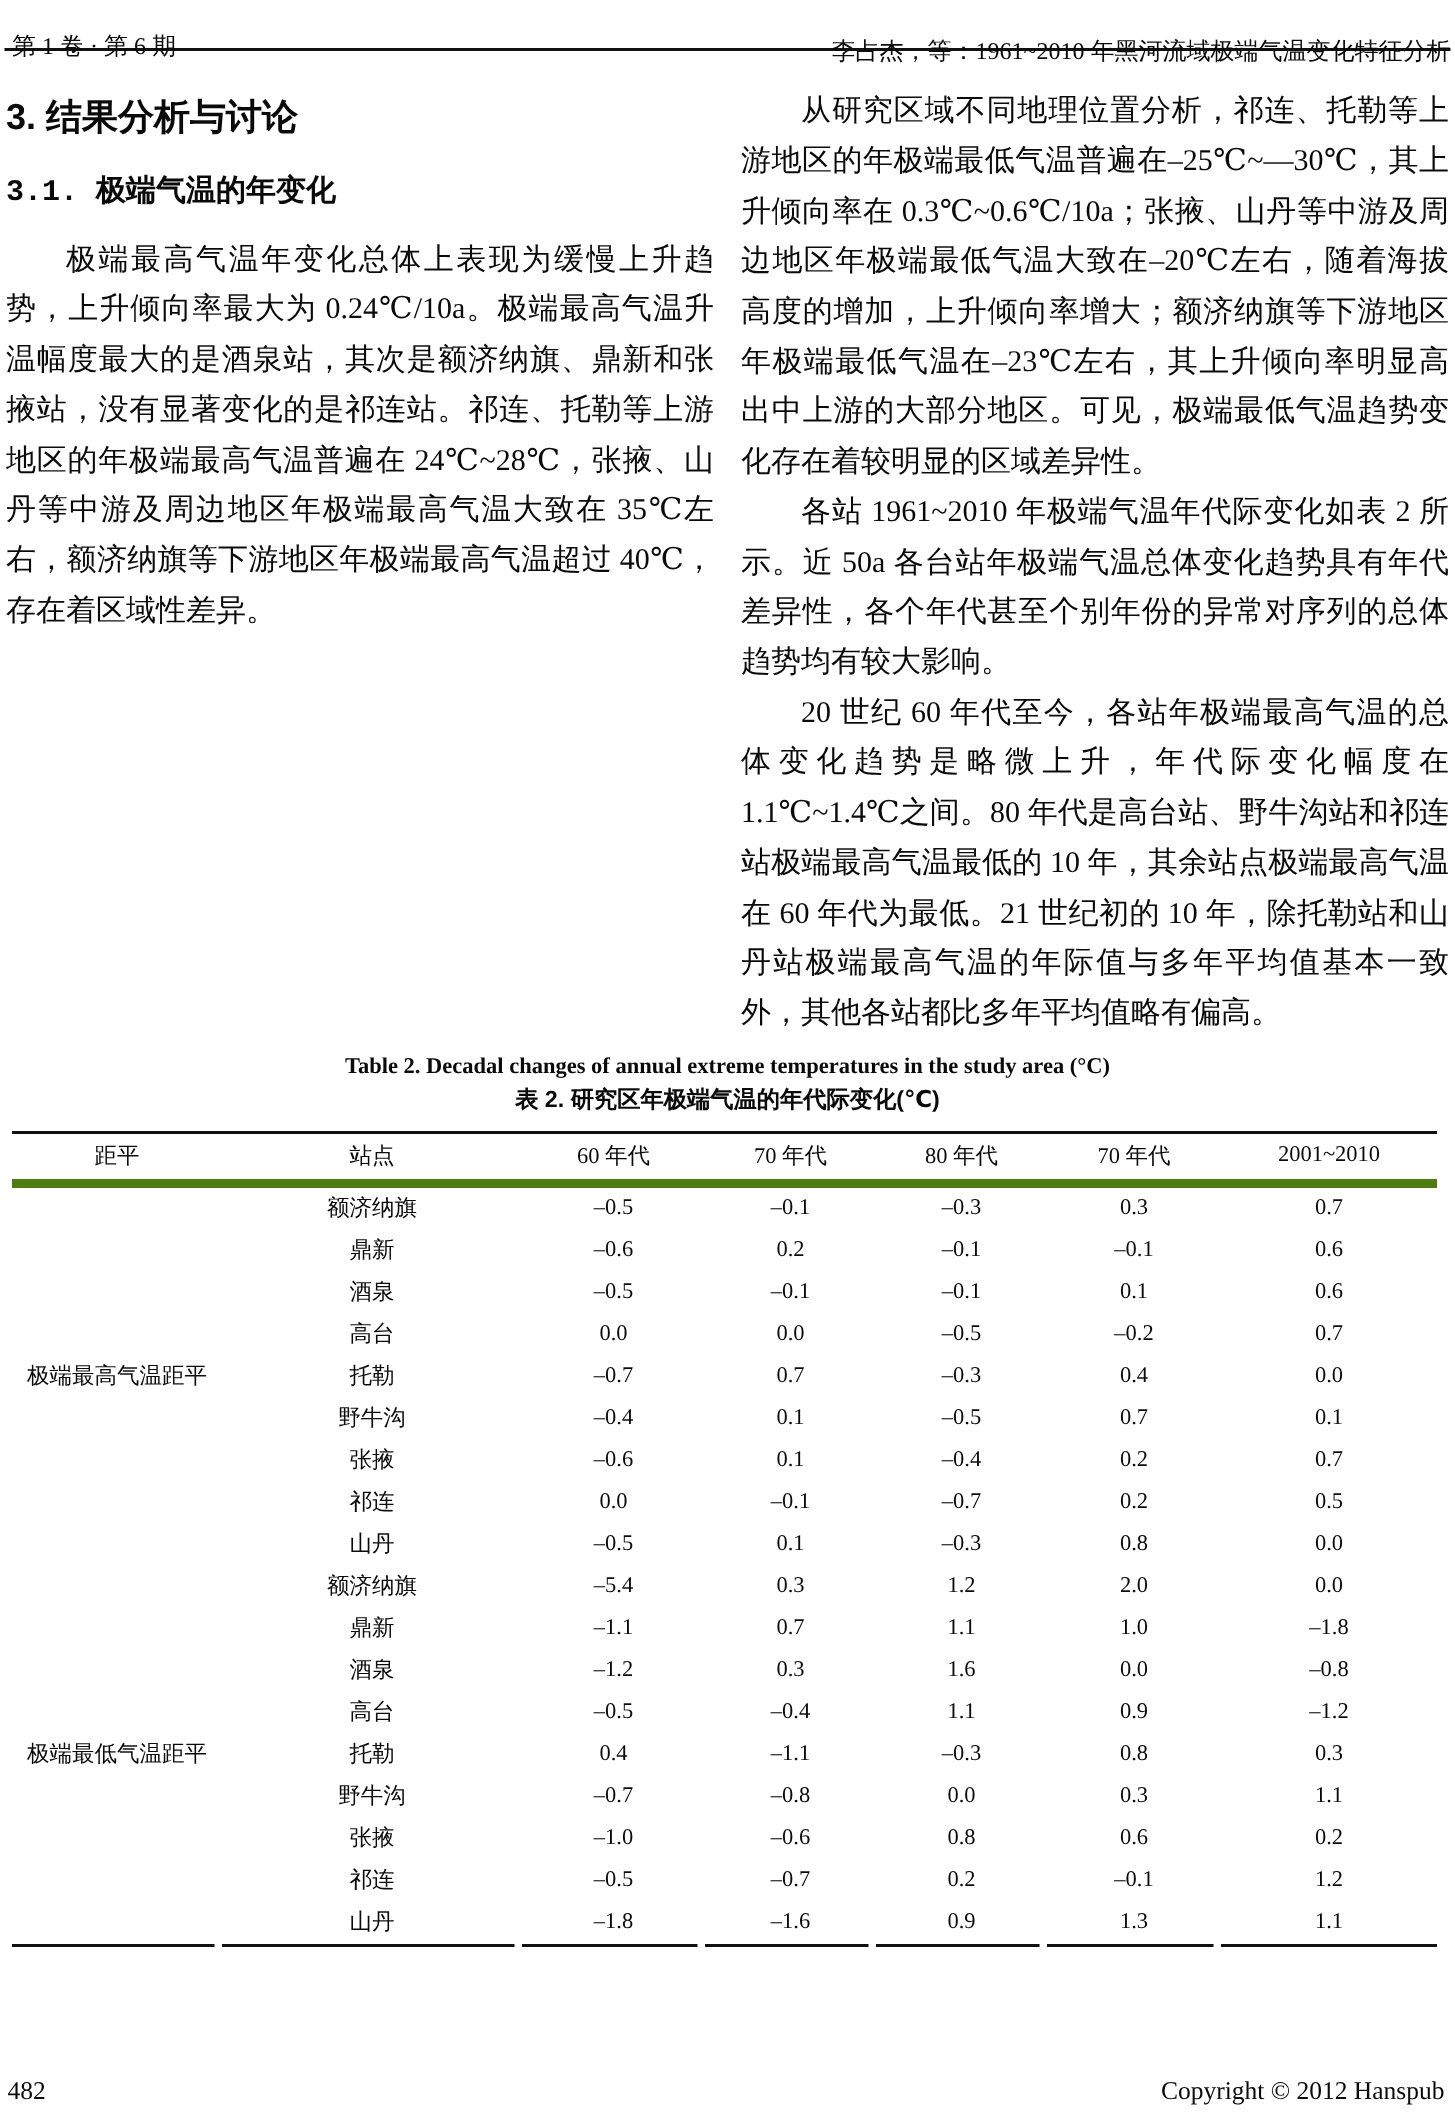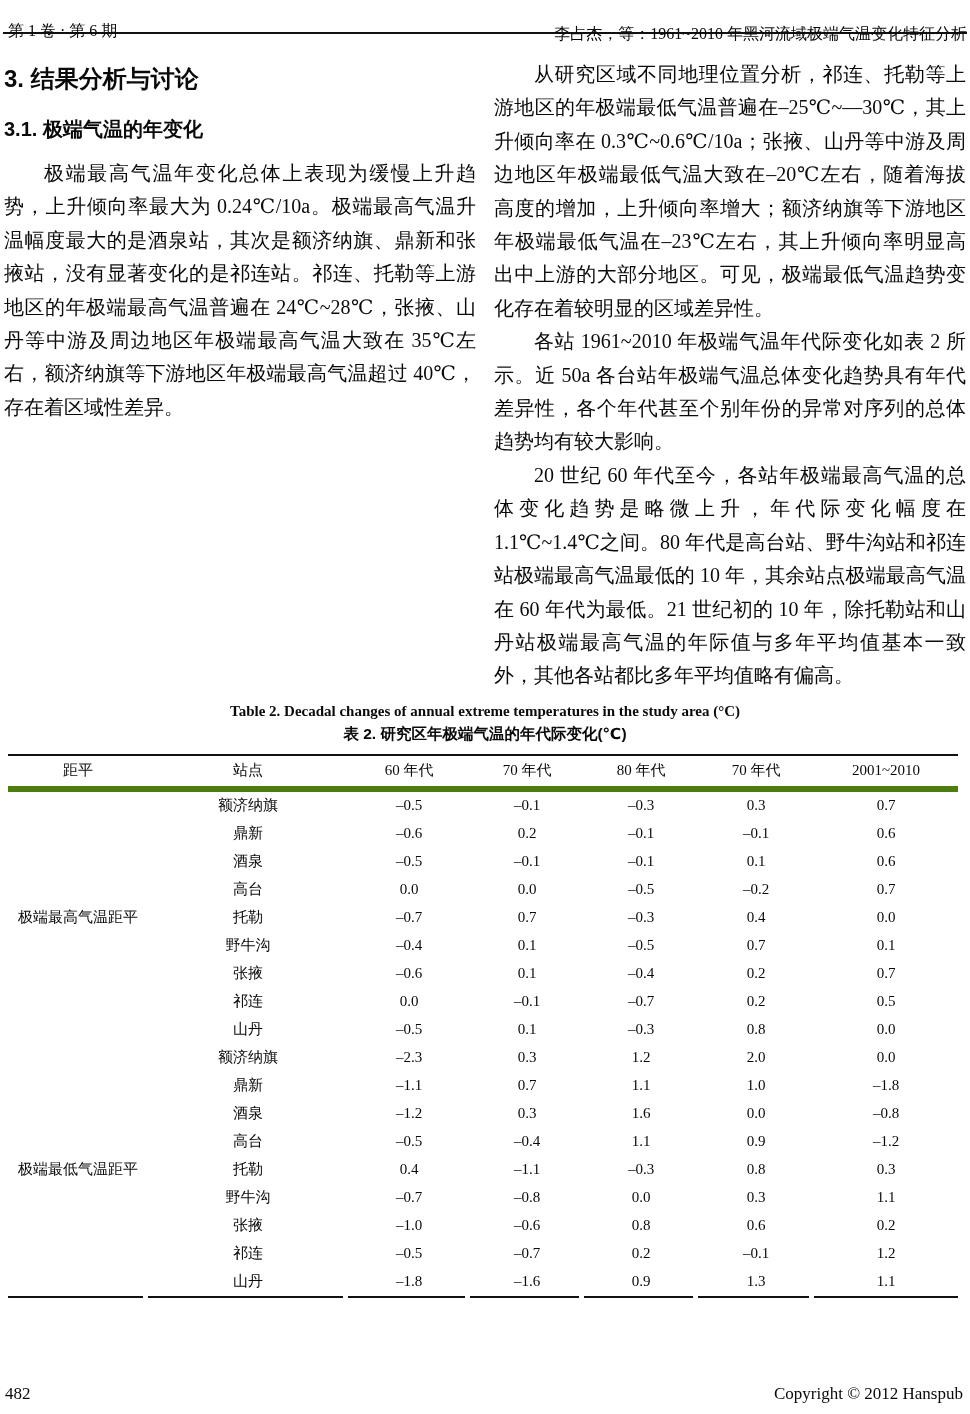--- a/index.html
+++ b/index.html
@@ -13,21 +13,21 @@
     border-bottom:2px solid #111;font-size:16px;}
   .page-header .issue{position:absolute;left:5px;top:13px;text-align:right;}
   .page-header .title{position:absolute;left:0;right:0;top:16px;text-align:right;}
   
   .columns{display:flex;gap:18px;margin:24px 4px 0 4px;}
   .col{flex:1;min-width:0;}
   h1.section-heading{
     font-family:"Liberation Sans","DejaVu Sans",sans-serif;
     font-size:24px;font-weight:bold;margin:6px 0 22px 0;line-height:30px;}
   h2.subsection-heading{
-    font-family:Liberation Sans, sans-serif;
+    font-family:Liberation Mono, monospace;
     font-size:20px;font-weight:bold;margin:0 0 15px 0;line-height:26px;}
   p.para{font-size:20px;line-height:33.4px;text-align:justify;
     text-indent:2em;margin:0;}
   p.para.no-indent{text-indent:0;}
   
   .table-caption{text-align:center;margin-top:8px;}
   .caption-en{font-size:15px;font-weight:bold;line-height:21px;}
   .caption-cn{font-family:"Liberation Sans","DejaVu Sans",sans-serif;
     font-size:15.5px;font-weight:bold;line-height:23px;}
   
@@ -172,21 +172,21 @@
         <td>山丹</td>
         <td>–0.5</td>
         <td>0.1</td>
         <td>–0.3</td>
         <td>0.8</td>
         <td>0.0</td>
       </tr>
       <tr>
         <td rowspan="9" class="group-label">极端最低气温距平</td>
         <td>额济纳旗</td>
-        <td>–2.3</td>
+        <td>–5.4</td>
         <td>0.3</td>
         <td>1.2</td>
         <td>2.0</td>
         <td>0.0</td>
       </tr>
       <tr>
         <td>鼎新</td>
         <td>–1.1</td>
         <td>0.7</td>
         <td>1.1</td>

